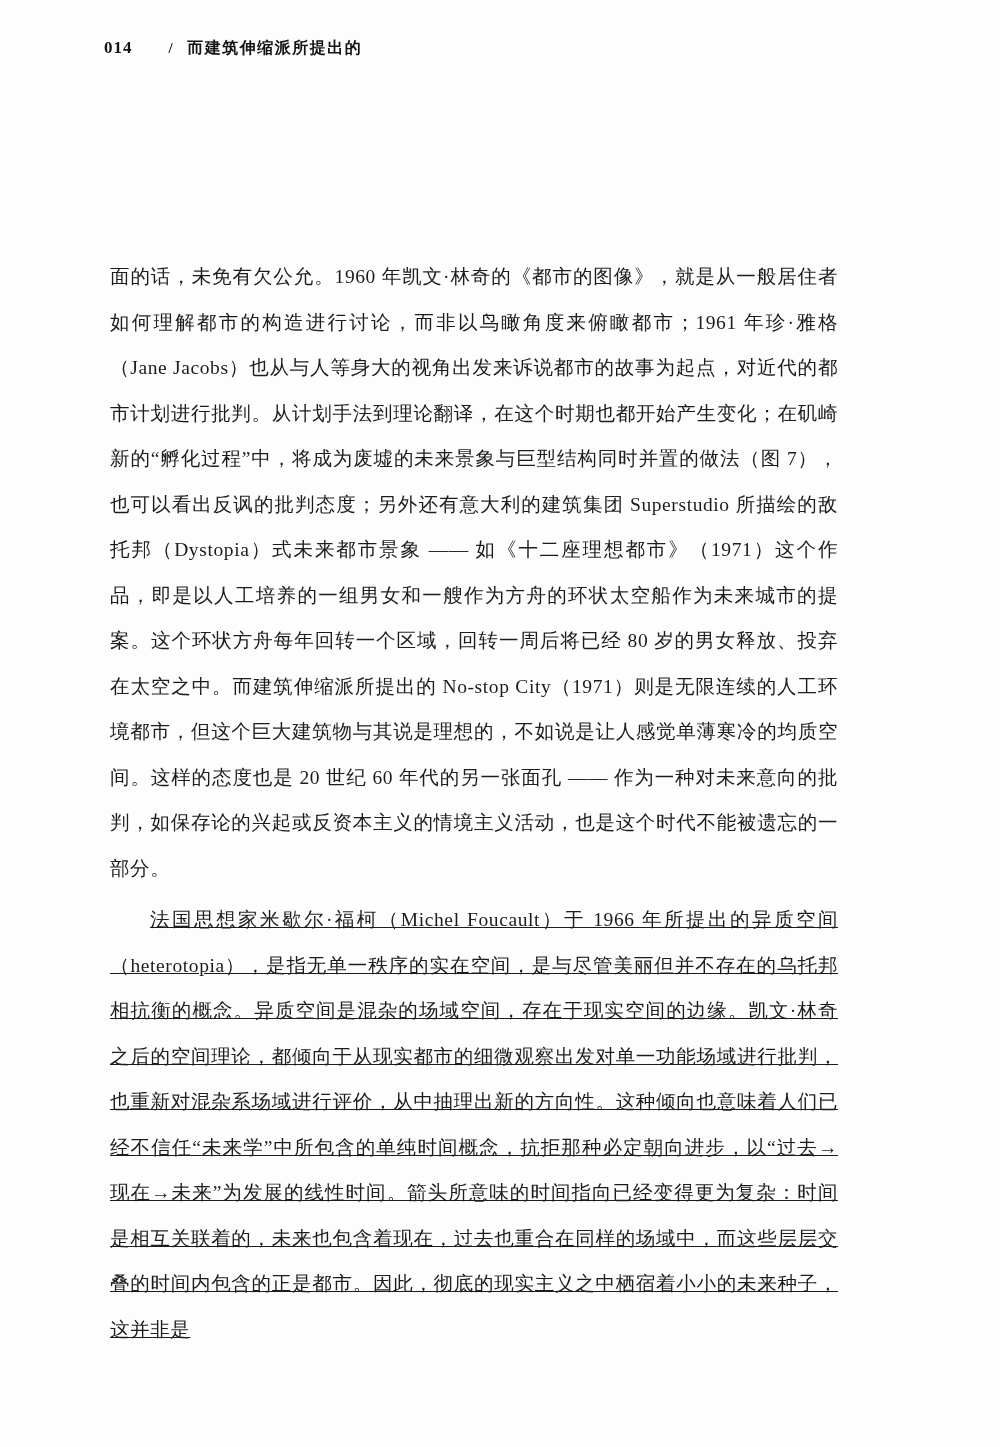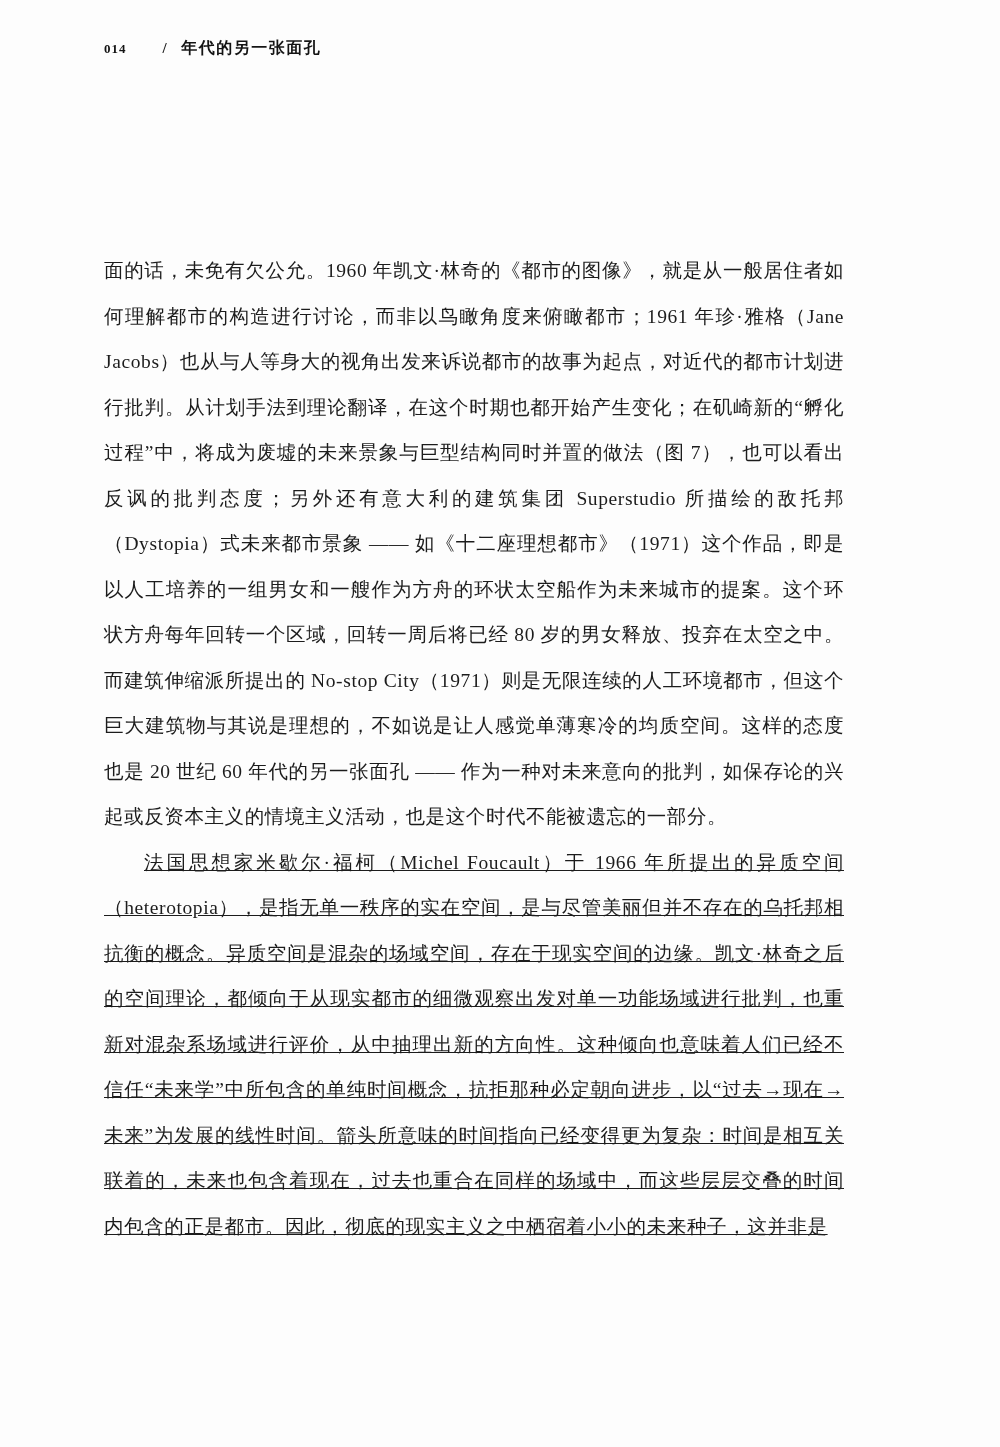--- a/index.html
+++ b/index.html
@@ -27,21 +27,21 @@
     position: absolute;
     top: 38px;
     left: 104px;
     display: flex;
     align-items: baseline;
     font-family: "Liberation Serif", "DejaVu Serif", serif;
     font-weight: bold;
     letter-spacing: 0.5px;
   }
   .header .folio {
-    font-size: 13px;
+    font-size: 17px;
     color: #141414;
     letter-spacing: 1px;
   }
   .header .slash {
     font-size: 15px;
     color: #141414;
     margin: 0 14px 0 36px;
   }
   .header .chapter {
     font-size: 16px;
@@ -54,39 +54,39 @@
     left: 104px;
     width: 740px;
   }
   .para {
     font-size: 19.5px;
     line-height: 45.5px;
     letter-spacing: 0.6px;
     color: #1c1c1c;
     text-align: justify;
     text-justify: inter-ideograph;
-    margin: 0;
+    margin: 6px;
   }
   .para + .para {
     margin-top: 0;
     text-decoration: underline;
   }
   .para.indent {
     text-indent: 40px;
   }
 </style>
 </head>
 <body>
 
 <div class="page">
 
   <div class="header">
     <span class="folio">014</span>
     <span class="slash">/</span>
-    <span class="chapter">年代的另一张面孔</span>
+    <span class="chapter">而建筑伸缩派所提出的</span>
   </div>
 
   <div class="body-text">
     <p class="para">面的话，未免有欠公允。1960 年凯文·林奇的《都市的图像》，就是从一般居住者如何理解都市的构造进行讨论，而非以鸟瞰角度来俯瞰都市；1961 年珍·雅格（Jane Jacobs）也从与人等身大的视角出发来诉说都市的故事为起点，对近代的都市计划进行批判。从计划手法到理论翻译，在这个时期也都开始产生变化；在矶崎新的“孵化过程”中，将成为废墟的未来景象与巨型结构同时并置的做法（图 7），也可以看出反讽的批判态度；另外还有意大利的建筑集团 Superstudio 所描绘的敌托邦（Dystopia）式未来都市景象 —— 如《十二座理想都市》（1971）这个作品，即是以人工培养的一组男女和一艘作为方舟的环状太空船作为未来城市的提案。这个环状方舟每年回转一个区域，回转一周后将已经 80 岁的男女释放、投弃在太空之中。而建筑伸缩派所提出的 No-stop City（1971）则是无限连续的人工环境都市，但这个巨大建筑物与其说是理想的，不如说是让人感觉单薄寒冷的均质空间。这样的态度也是 20 世纪 60 年代的另一张面孔 —— 作为一种对未来意向的批判，如保存论的兴起或反资本主义的情境主义活动，也是这个时代不能被遗忘的一部分。</p>
     <p class="para indent">法国思想家米歇尔·福柯（Michel Foucault）于 1966 年所提出的异质空间（heterotopia），是指无单一秩序的实在空间，是与尽管美丽但并不存在的乌托邦相抗衡的概念。异质空间是混杂的场域空间，存在于现实空间的边缘。凯文·林奇之后的空间理论，都倾向于从现实都市的细微观察出发对单一功能场域进行批判，也重新对混杂系场域进行评价，从中抽理出新的方向性。这种倾向也意味着人们已经不信任“未来学”中所包含的单纯时间概念，抗拒那种必定朝向进步，以“过去→现在→未来”为发展的线性时间。箭头所意味的时间指向已经变得更为复杂：时间是相互关联着的，未来也包含着现在，过去也重合在同样的场域中，而这些层层交叠的时间内包含的正是都市。因此，彻底的现实主义之中栖宿着小小的未来种子，这并非是</p>
   </div>
 
 </div>
 
 </body></html>

